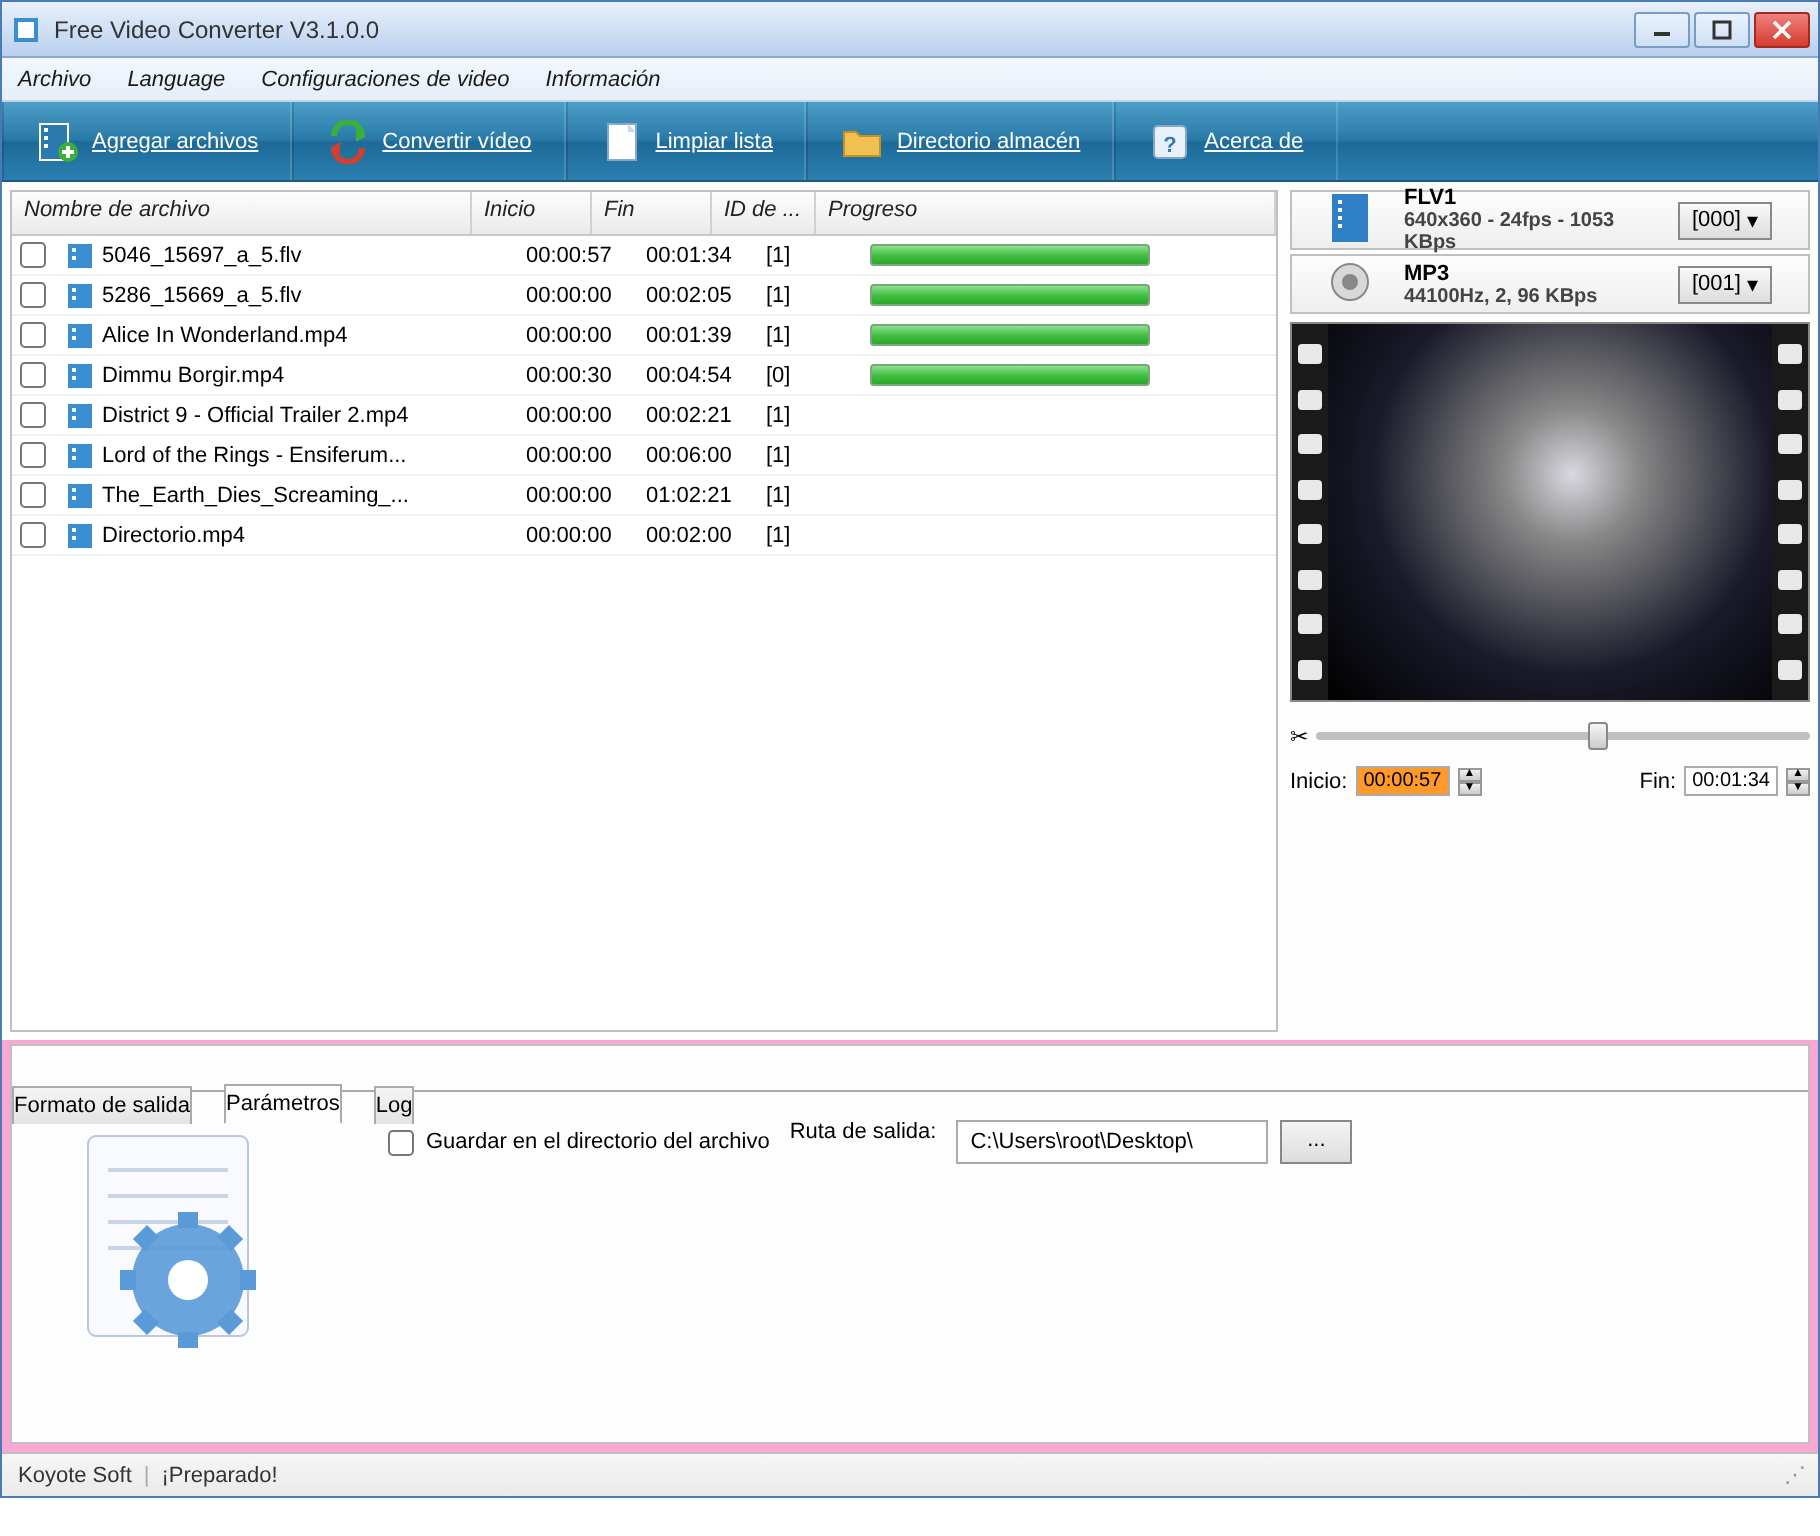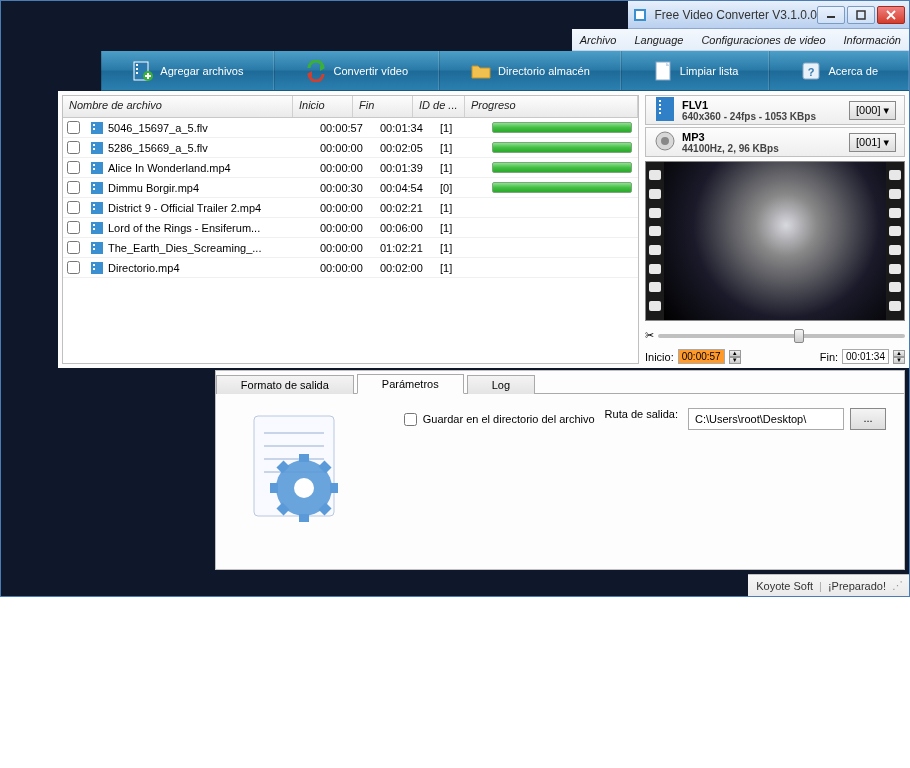--- a/index.html
+++ b/index.html
@@ -1,33 +1,33 @@
 <!DOCTYPE html>
 <html><head>
 <meta charset="utf-8">
 <style>
 * { margin: 0; padding: 0; box-sizing: border-box; font-family: "Segoe UI", Tahoma, sans-serif; font-size: 11px; }
 body { background: #fff; width: 910px; height: 768px; overflow: hidden; }
-.window { width: 910px; height: 597px; border: 1px solid #4a7bb5; background: #0f172a; display: flex; flex-direction: column; align-items: flex-end; }
+.window { width: 910px; height: 749px; border: 1px solid #4a7bb5; background: #f9a8d4; display: flex; flex-direction: column; }
 
 
 .titlebar { height: 28px; background: linear-gradient(#e8f0fb, #d0e0f5, #bad0ef); display: flex; align-items: center; padding: 0 4px; border-bottom: 1px solid #8ca8d0; }
 .titlebar .app-icon { width: 16px; height: 16px; margin-right: 6px; }
 .titlebar .title { flex: 1; color: #333; font-size: 12px; }
 .titlebar .controls { display: flex; gap: 2px; }
 .titlebar .btn { width: 28px; height: 18px; border: 1px solid #7a9bc4; border-radius: 2px; background: linear-gradient(#eaf2fd,#cfe0f5); display: flex; align-items: center; justify-content: center; cursor: pointer; }
 .titlebar .btn.close { background: linear-gradient(#f08080, #d43c2c); border-color: #a02c20; color:#fff; }
 
 
 .menubar { height: 22px; display: flex; align-items: center; padding: 0 8px; gap: 18px; background: linear-gradient(#f4f8fe,#e5eef9); border-bottom: 1px solid #c4d4e8; font-style: italic; }
 .menubar span { color: #1a1a1a; cursor: default; }
 
 
 .toolbar { height: 40px; display: flex; align-items: stretch; background: linear-gradient(#4c9fc8, #2a7aa8 48%, #1e6a98 52%, #2a80b0); border-bottom: 1px solid #1a5a80; }
-.toolbar .tbtn { display: flex; align-items: center; padding: 0 30px; gap: 6px; color: #fff; font-size: 12px; border-right: 1px solid rgba(255,255,255,0.15); border-left: 1px solid rgba(0,0,0,0.15); cursor: pointer; }
+.toolbar .tbtn { display: flex; align-items: center; padding: 0 16px; gap: 6px; color: #fff; font-size: 12px; border-right: 1px solid rgba(255,255,255,0.15); border-left: 1px solid rgba(0,0,0,0.15); cursor: pointer; text-decoration: underline; }
 .toolbar .tbtn.disabled { color: #9ac0d8; }
 .toolbar .icon { width: 22px; height: 22px; display:flex; align-items:center; justify-content:center; }
 
 
 .main { flex: 1; display: flex; padding: 4px; gap: 6px; overflow: hidden; background:#fdfdfd; }
 .left { flex: 1; display: flex; flex-direction: column; }
 .right { width: 260px; display: flex; flex-direction: column; gap: 2px; }
 
 
 .table-wrap { flex: 1; border: 1px solid #c0c0c0; background: #fff; display:flex; flex-direction:column; overflow:hidden; }
@@ -40,21 +40,21 @@
 .col.prog { flex: 1; }
 .tbody { flex:1; overflow:auto; }
 .row { display: flex; align-items: center; height: 20px; border-bottom: 1px solid #f0f0f0; }
 .row input[type=checkbox] { margin: 0 4px; }
 .row .file-icon { width: 14px; height: 14px; margin-right: 4px; }
 .row .col { padding: 0 6px; white-space: nowrap; overflow: hidden; text-overflow: ellipsis; }
 .row .col.name { display:flex; align-items:center; }
 .progress-bar { height: 11px; border: 1px solid #7aa87a; border-radius: 2px; background: linear-gradient(#8fe08f,#45c045 50%,#2aa82a); width: 140px; }
 
 
-.format-box { display: flex; align-items: center; height: 30px; border: 1px solid #c0c0c0; background: linear-gradient(#fdfdfd,#eee); padding: 2px 8px; gap: 6px; }
+.format-box { display: flex; align-items: center; height: 30px; border: 1px solid #c0c0c0; background: linear-gradient(#fdfdfd,#eee); padding: 2px 18px; gap: 16px; }
 .format-box .badge { font-weight: bold; font-size: 11px; }
 .format-box .sub { font-size: 10px; color: #444; font-weight: bold; }
 .format-box .codebtn { display:flex; align-items:center; border:1px solid #888; background:linear-gradient(#f8f8f8,#ddd); padding:2px 6px; font-size:11px; margin-left:auto; cursor:pointer; }
 .format-box .codebtn .arrow{ margin-left:3px; }
 
 
 .preview { border:1px solid #888; height: 190px; margin-top: 2px; display:flex; align-items:stretch; background:#000; }
 .film-edge { width: 18px; background: #1a1a1a; display:flex; flex-direction:column; justify-content:space-around; padding:4px 0; }
 .film-edge .hole { height: 10px; margin:0 3px; background:#e8e8e8; border-radius:2px; }
 .preview-img { flex:1; background: radial-gradient(circle at 55% 40%, #d8d8e0 0%, #888 20%, #1a1a2a 60%, #000 100%); position:relative; }
@@ -63,21 +63,21 @@
 .trim-row .slider .thumb { position:absolute; top:-5px; left:55%; width:10px; height:14px; background:linear-gradient(#f5f5f5,#ccc); border:1px solid #888; border-radius:2px; }
 .timebox { border:1px solid #aaa; padding:1px 3px; background:#fff; font-size:10px; display:flex; align-items:center; }
 .timebox.hl { background:#ff9a2a; color:#000; }
 .spinbtns{ width:12px; display:flex; flex-direction:column; }
 .spinbtns .sp{ height:7px; background:linear-gradient(#f0f0f0,#ccc); border:1px solid #999; font-size:6px; text-align:center; line-height:5px; cursor:pointer; }
 .time-labels{ display:flex; align-items:center; gap:4px; margin-top:2px; }
 
 
 .bottom-panel { height: 200px; border:1px solid #c0c0c0; margin: 2px 4px 4px 4px; display:flex; flex-direction:column; background:#fdfdfd; }
 .tabs { display:flex; height:22px; align-items:flex-end; }
-.tab { padding: 3px 24px; border:1px solid #aaa; border-bottom:none; background:linear-gradient(#f4f4f4,#e4e4e4); margin-right:3px; cursor:pointer; position:relative; top:1px; }
+.tab { padding: 3px 0; border:1px solid #aaa; border-bottom:none; background:linear-gradient(#f4f4f4,#e4e4e4); margin-right:16px; cursor:pointer; position:relative; top:17px; }
 .tab.active { background:#fdfdfd; border-bottom:1px solid #fdfdfd; }
 .tab-content { flex:1; border-top:1px solid #aaa; padding: 14px 18px; display:flex; align-items:flex-start; gap: 30px; }
 .gear-illust { width: 140px; height: 120px; display:flex; align-items:center; justify-content:center; }
 .param-form { flex:1; display:flex; flex-direction:row; gap:10px; }
 .param-form .row-ctrl { display:flex; align-items:center; gap:6px; }
 .path-input { flex:1; border:1px solid #aaa; background:#fff; padding:3px 6px; height:22px; }
 .browse-btn { width:36px; height:22px; border:1px solid #888; background:linear-gradient(#f4f4f4,#ddd); cursor:pointer; text-align:center; line-height:18px; }
 
 
 .statusbar { height:22px; border-top:1px solid #c0c0c0; display:flex; align-items:center; padding:0 8px; gap:6px; background:linear-gradient(#f6f6f6,#eaeaea); font-size:11px; color:#333; }
@@ -146,33 +146,33 @@
             <polygon points="15,5 20,8 15,11" fill="#3ab03a"></polygon>
             <path d="M18 14 A7 7 0 0 1 4 14" fill="none" stroke="#d04030" stroke-width="3"></path>
             <polygon points="7,17 2,14 7,11" fill="#d04030"></polygon>
           </svg>
         </span>
       <span>Convertir vídeo</span>
     </div>
     <div class="tbtn">
       <span class="icon">
           <svg width="22" height="22">
-            <path d="M2 6 L8 6 L10 8 L20 8 L20 18 L2 18 Z" fill="#f0c050" stroke="#c89020"></path>
+            <rect x="4" y="2" width="14" height="18" fill="#fff" stroke="#88a8c8"></rect>
+            <path d="M14 2 L18 6 L14 6 Z" fill="#c8d8e8"></path>
           </svg>
         </span>
-      <span>Directorio almacén</span>
+      <span>Limpiar lista</span>
     </div>
     <div class="tbtn">
       <span class="icon">
           <svg width="22" height="22">
-            <rect x="4" y="2" width="14" height="18" fill="#fff" stroke="#88a8c8"></rect>
-            <path d="M14 2 L18 6 L14 6 Z" fill="#c8d8e8"></path>
+            <path d="M2 6 L8 6 L10 8 L20 8 L20 18 L2 18 Z" fill="#f0c050" stroke="#c89020"></path>
           </svg>
         </span>
-      <span>Limpiar lista</span>
+      <span>Directorio almacén</span>
     </div>
     <div class="tbtn">
       <span class="icon">
           <svg width="22" height="22">
             <rect x="3" y="3" width="16" height="16" rx="2" fill="#e8f0f8" stroke="#88a8c8"></rect>
             <text x="11" y="16" text-anchor="middle" font-size="14" fill="#3a7ab0" font-weight="bold">?</text>
           </svg>
         </span>
       <span>Acerca de</span>
     </div>

